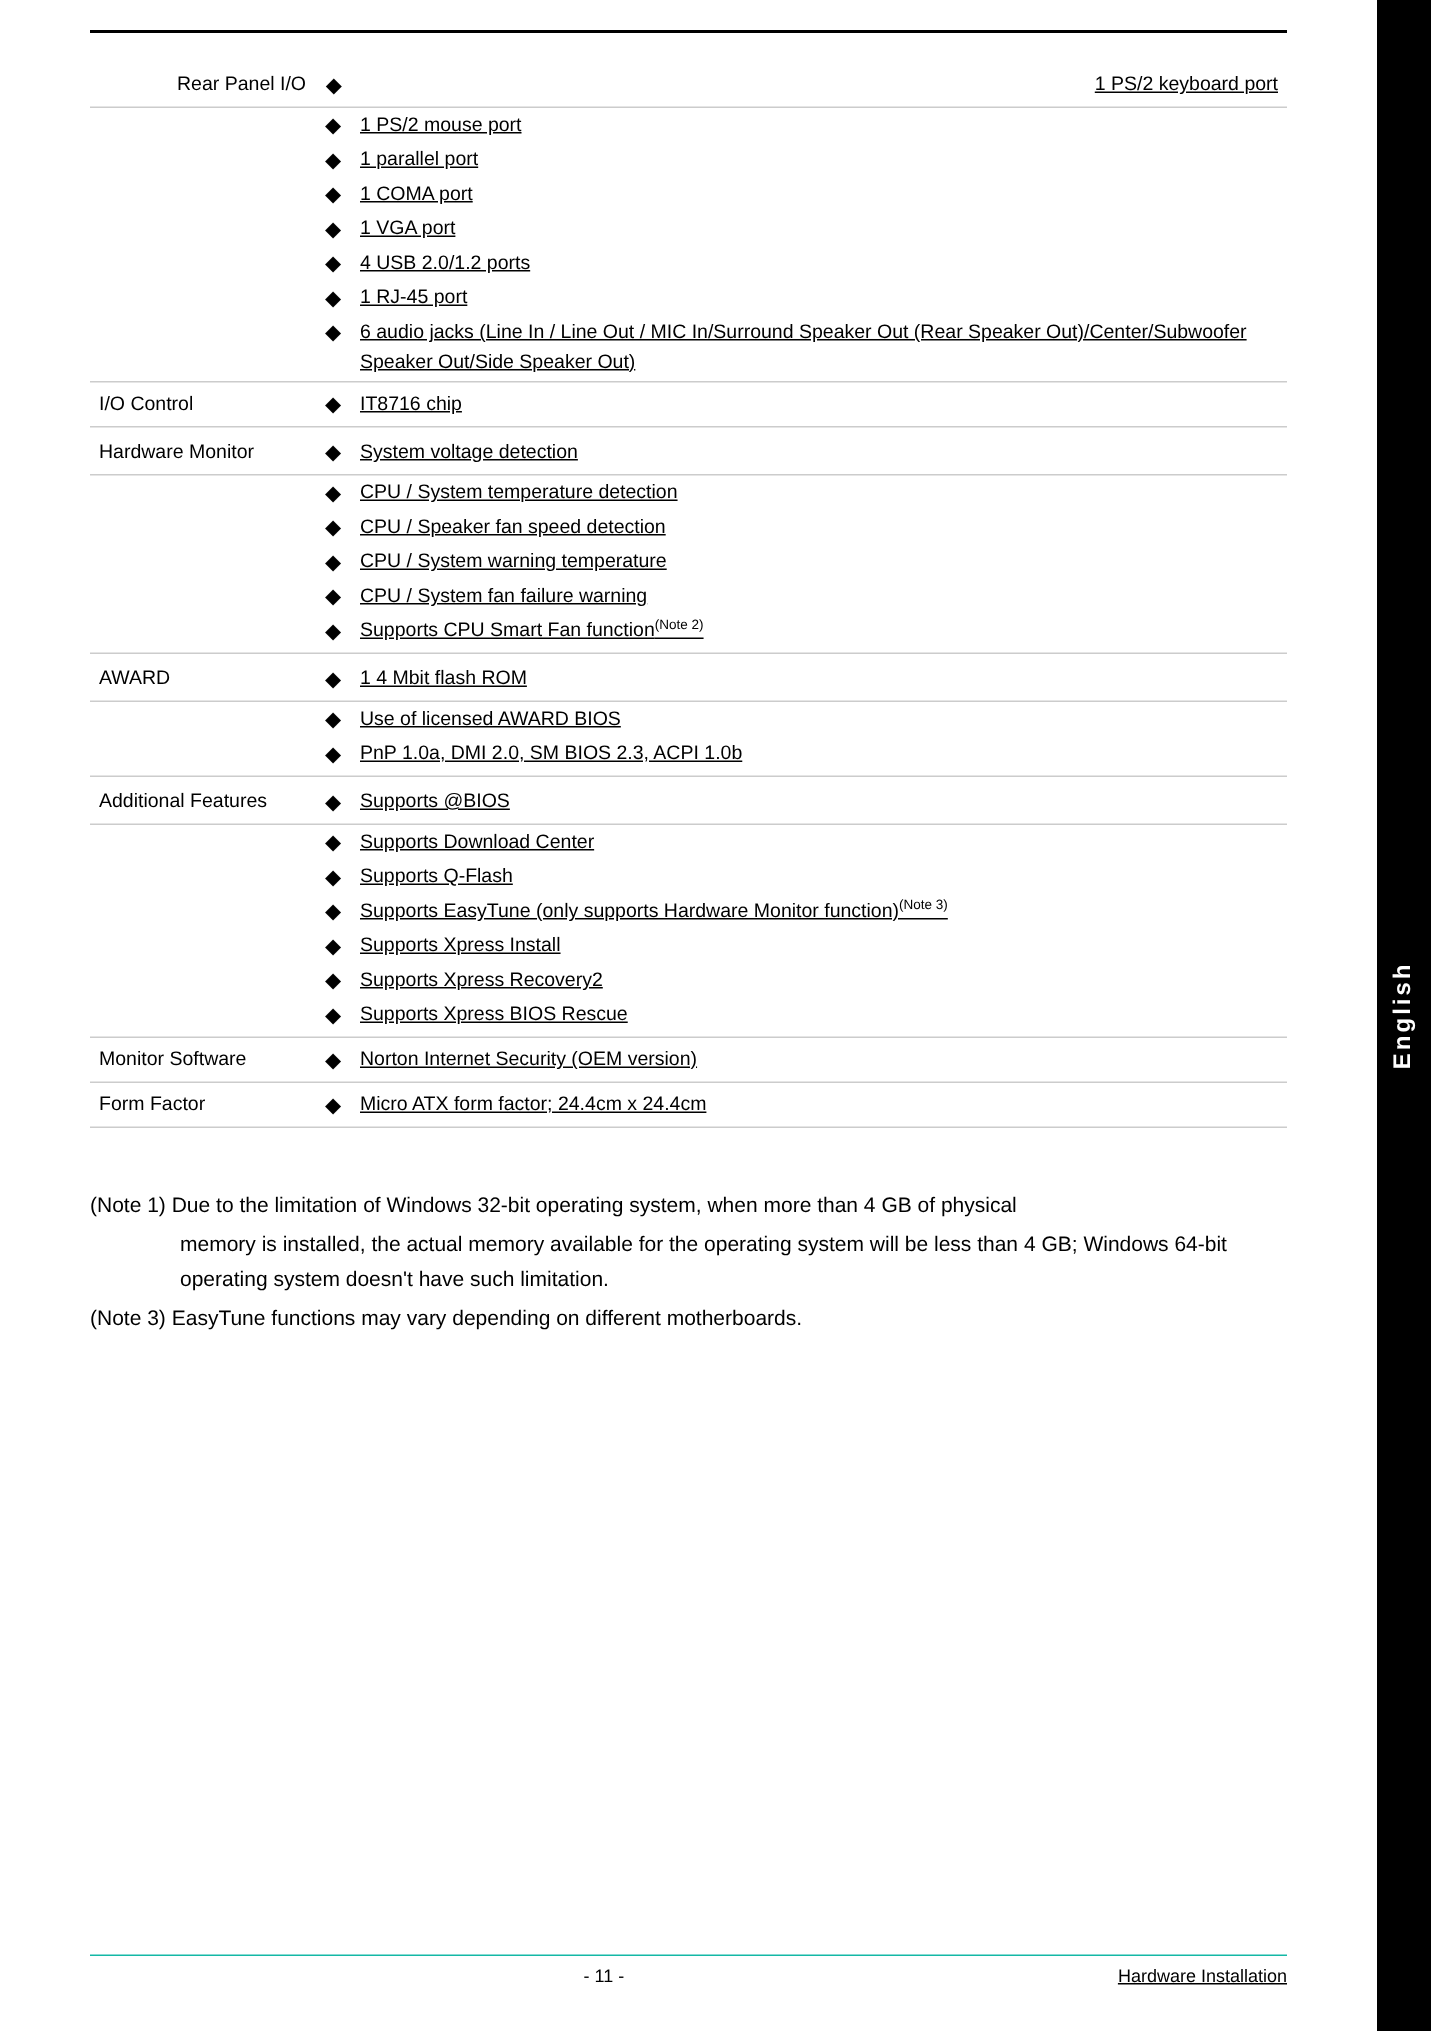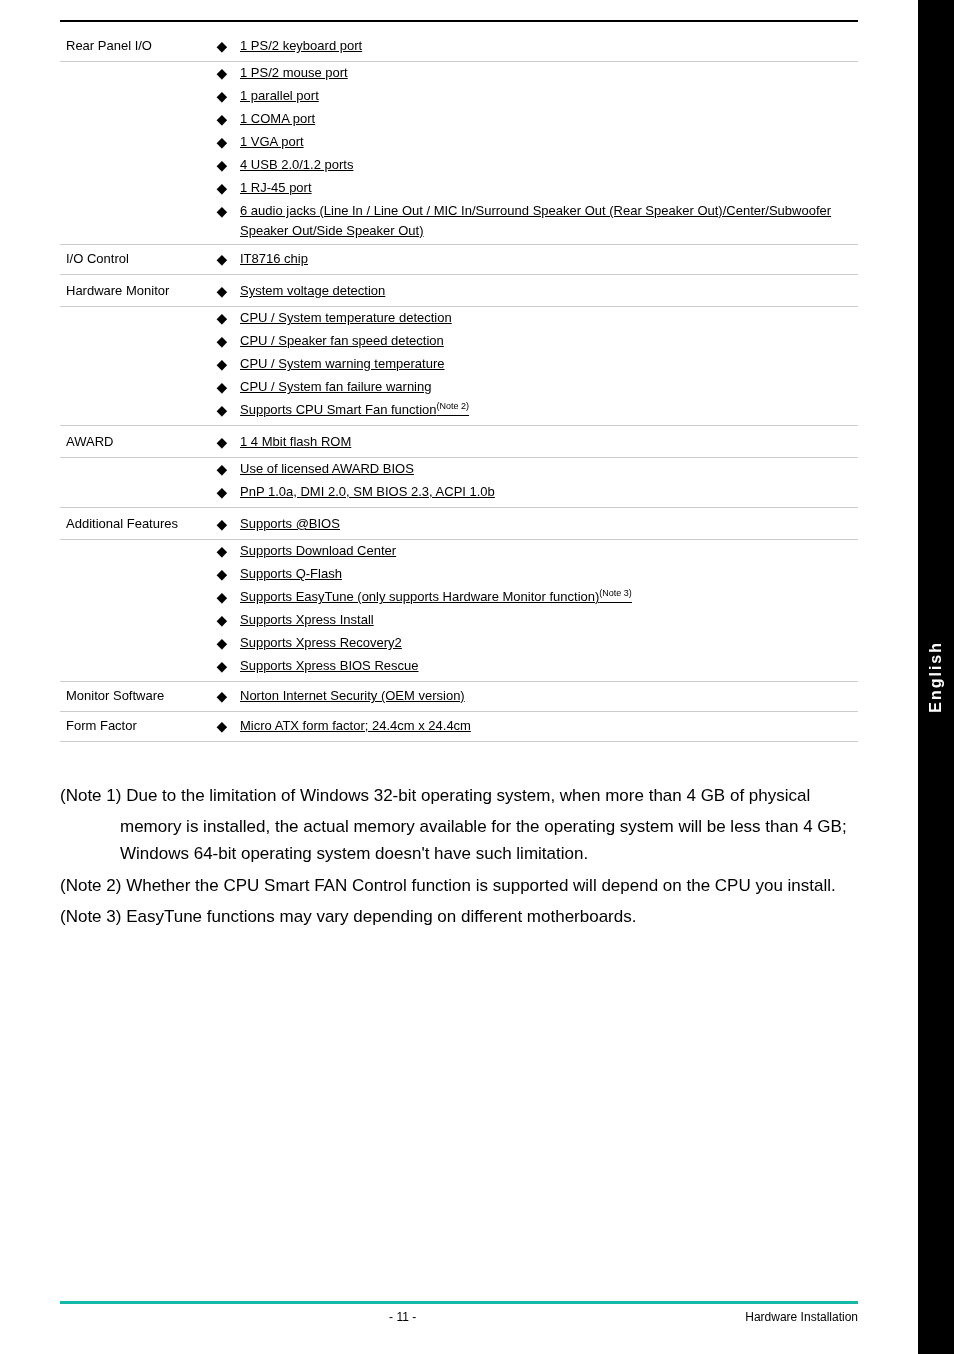--- a/index.html
+++ b/index.html
@@ -57,21 +57,22 @@
 
     .specs-table td {
       vertical-align: top;
       padding: 4px 6px;
       border-bottom: 1px solid #ccc;
       font-size: 13px;
       line-height: 1.5;
     }
 
     .specs-table tr:first-child td {
-      padding-top: 14px;
+      padding-top: 24px;
+      text-align: right;
     }
 
     .label-col {
       width: 150px;
       font-weight: normal;
       white-space: nowrap;
       vertical-align: top;
     }
 
     .bullet-col {
@@ -106,53 +107,54 @@
       padding-top: 6px;
     }
 
     sup {
       font-size: 9px;
     }
 
     
     .notes-section {
       margin-top: 40px;
-      font-size: 17px;
+      font-size: 14px;
       line-height: 1.6;
     }
 
     .note-line {
       margin-bottom: 4px;
     }
 
     .note-indent {
       padding-left: 60px;
     }
 
     
     .bottom-bar {
       position: absolute;
       bottom: 30px;
       left: 60px;
       right: 96px;
-      border-top: 3px solid #14b8a6;
+      border-top: 1px solid #14b8a6;
       padding-top: 6px;
       display: flex;
       justify-content: space-between;
       align-items: flex-start;
       font-size: 12px;
     }
 
     .page-number {
       text-align: center;
       flex: 1;
     }
 
     .page-label-right {
       text-align: right;
+      text-decoration: underline;
     }
   </style>
 </head>
 <body>
 
 <div class="side-tab">
   <span class="side-tab-text">English</span>
 </div>
 
 <div class="page-content">
@@ -297,23 +299,20 @@
         </tr>
       </tbody>
   </table>
 
   <div class="notes-section">
     <div class="note-line">
       <span>(Note 1)</span><span> Due to the limitation of Windows 32-bit operating system, when more than 4 GB of physical</span>
     </div>
     <div class="note-indent note-line">memory is installed, the actual memory available for the operating system will be less than 4 GB; Windows 64-bit operating system doesn't have such limitation.</div>
     <div class="note-line">
-      <span>(Note 2)</span><span> Whether the CPU Smart FAN Control function is supported will depend on the CPU you install.</span>
-    </div>
-    <div class="note-line">
       <span>(Note 3)</span><span> EasyTune functions may vary depending on different motherboards.</span>
     </div>
   </div>
 </div>
 
 <div class="bottom-bar">
   <span></span>
   <span class="page-number">- 11 -</span>
   <span class="page-label-right">Hardware Installation</span>
 </div>

